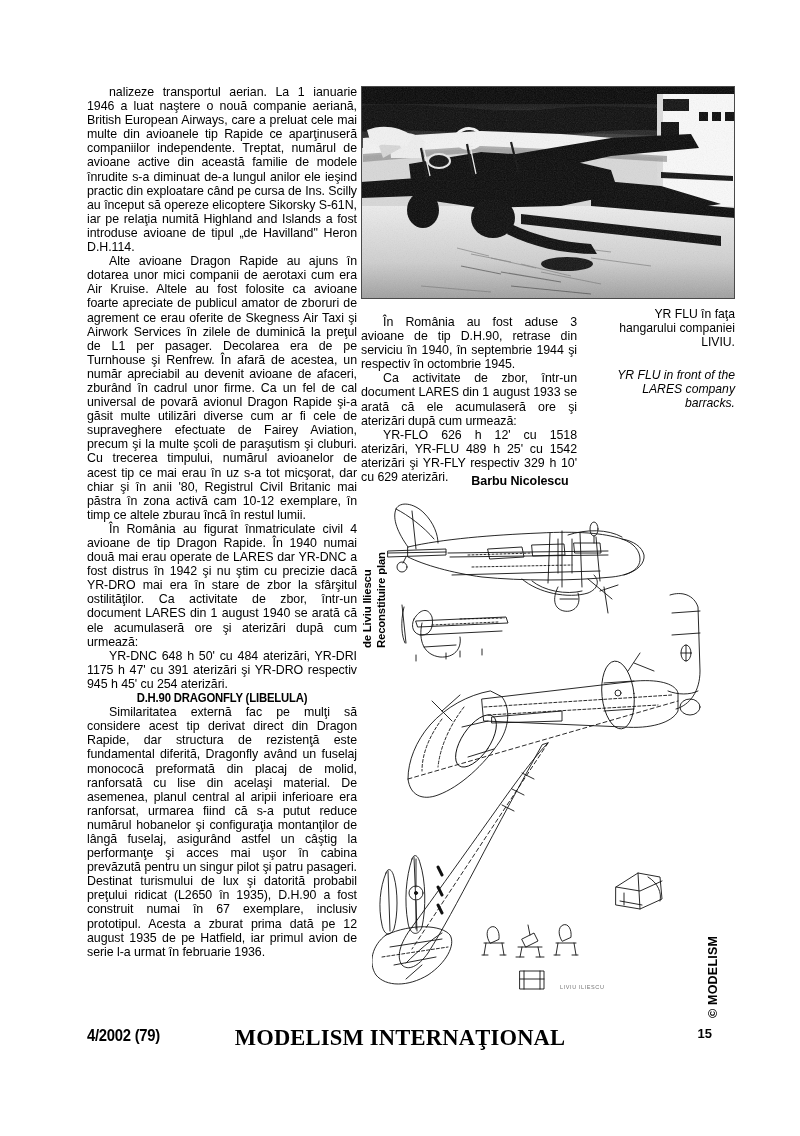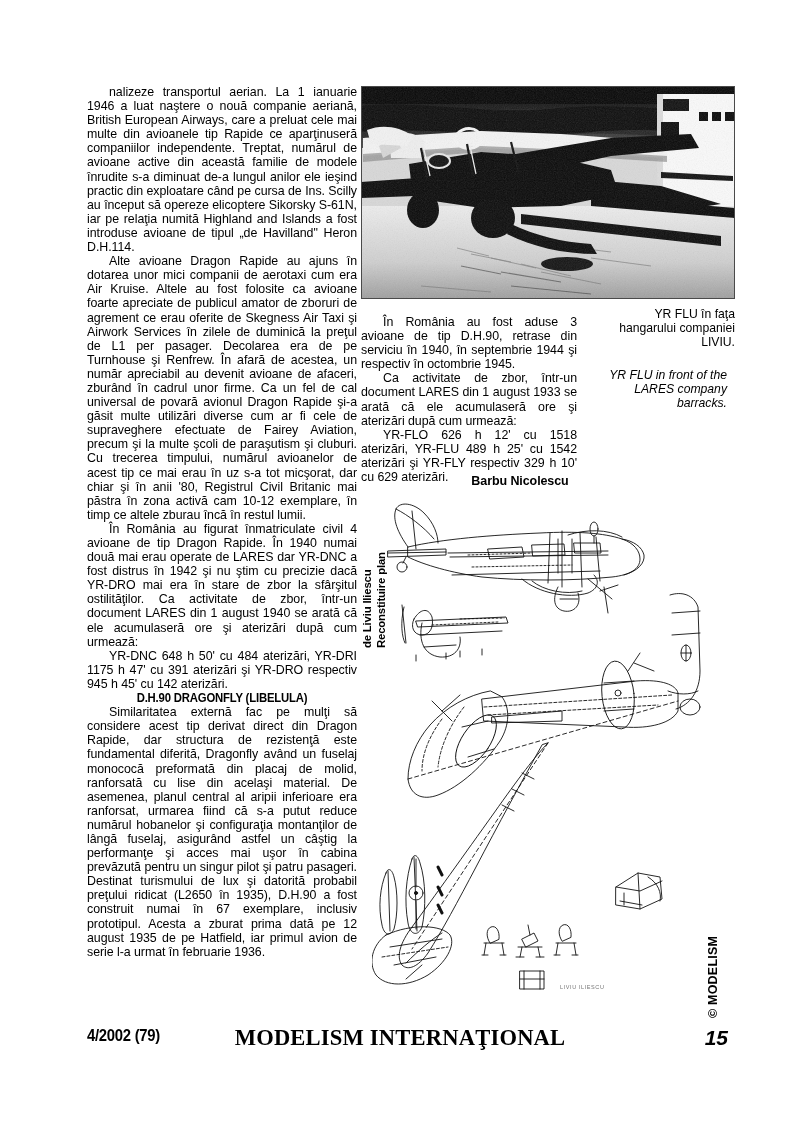--- a/index.html
+++ b/index.html
@@ -64,21 +64,21 @@
   
   .caption{
     position:absolute;
     left:598px; top:307px;
     width:137px;
     font-size:12.2px;
     line-height:14.2px;
     text-align:right;
   }
   .caption .ro{margin:0;}
-  .caption .en{margin:18px 8px 0 0;font-style:italic;}
+  .caption .en{margin:18px 0 0 0;font-style:italic;}
 
   
   .byline{
     position:absolute;
     left:430px; top:473px;
     width:180px;
     text-align:center;
     font-size:13.6px;
     font-weight:bold;
     letter-spacing:-0.1px;
@@ -145,34 +145,34 @@
   }
   .footer .f-center{
     position:absolute;left:0;top:-2px;width:800px;
     text-align:center;
     font-family:"Liberation Serif", serif;
     font-size:24px;font-weight:bold;
     letter-spacing:0.2px;
     transform:scaleX(0.94);
   }
   .footer .f-right{
-    position:absolute;right:72px;top:0;
-    font-size:21px;font-weight:bold;font-style:italic;
+    position:absolute;right:88px;top:0;
+    font-size:13px;font-weight:bold;
   }
 </style>
 </head>
 <body>
 
 <div class="page">
 
   <div class="col-left">
     <p>nalizeze transportul aerian. La 1 ianuarie 1946 a luat naştere o nouă companie aeriană, British European Airways, care a preluat cele mai multe din avioanele tip Rapide ce aparţinuseră companiilor independente. Treptat, numărul de avioane active din această familie de modele înrudite s-a diminuat de-a lungul anilor ele ieşind practic din exploatare când pe cursa de Ins. Scilly au început să opereze elicoptere Sikorsky S-61N, iar pe relaţia numită Highland and Islands a fost introduse avioane de tipul „de Havilland" Heron D.H.114.</p>
     <p>Alte avioane Dragon Rapide au ajuns în dotarea unor mici companii de aerotaxi cum era Air Kruise. Altele au fost folosite ca avioane foarte apreciate de publicul amator de zboruri de agrement ce erau oferite de Skegness Air Taxi şi Airwork Services în zilele de duminică la preţul de L1 per pasager. Decolarea era de pe Turnhouse şi Renfrew. În afară de acestea, un număr apreciabil au devenit avioane de afaceri, zburând în cadrul unor firme. Ca un fel de cal universal de povară avionul Dragon Rapide şi-a găsit multe utilizări diverse cum ar fi cele de supraveghere efectuate de Fairey Aviation, precum şi la multe şcoli de paraşutism şi cluburi. Cu trecerea timpului, numărul avioanelor de acest tip ce mai erau în uz s-a tot micşorat, dar chiar şi în anii '80, Registrul Civil Britanic mai păstra în zona activă cam 10-12 exemplare, în timp ce altele zburau încă în restul lumii.</p>
     <p>În România au figurat înmatriculate civil 4 avioane de tip Dragon Rapide. În 1940 numai două mai erau operate de LARES dar YR-DNC a fost distrus în 1942 şi nu ştim cu precizie dacă YR-DRO mai era în stare de zbor la sfârşitul ostilităţilor. Ca activitate de zbor, într-un document LARES din 1 august 1940 se arată că ele acumulaseră ore şi aterizări după cum urmează:</p>
-    <p>YR-DNC 648 h 50' cu 484 aterizări, YR-DRI 1175 h 47' cu 391 aterizări şi YR-DRO respectiv 945 h 45' cu 142 aterizări.</p>
+    <p>YR-DNC 648 h 50' cu 484 aterizări, YR-DRI 1175 h 47' cu 391 aterizări şi YR-DRO respectiv 945 h 45' cu 254 aterizări.</p>
     <p class="section-head">D.H.90 DRAGONFLY (LIBELULA)</p>
     <p>Similaritatea externă fac pe mulţi să considere acest tip derivat direct din Dragon Rapide, dar structura de rezistenţă este fundamental diferită, Dragonfly având un fuselaj monococă preformată din placaj de molid, ranforsată cu lise din acelaşi material. De asemenea, planul central al aripii inferioare era ranforsat, urmarea fiind că s-a putut reduce numărul hobanelor şi configuraţia montanţilor de lângă fuselaj, asigurând astfel un câştig la performanţe şi acces mai uşor în cabina prevăzută pentru un singur pilot şi patru pasageri. Destinat turismului de lux şi datorită probabil preţului ridicat (L2650 în 1935), D.H.90 a fost construit numai în 67 exemplare, inclusiv prototipul. Acesta a zburat prima dată pe 12 august 1935 de pe Hatfield, iar primul avion de serie l-a urmat în februarie 1936.</p>
   </div>
 
   <div class="photo">
     <svg viewBox="0 0 374 213" preserveAspectRatio="none">
       <defs>
         <linearGradient id="sky" x1="0" y1="0" x2="0" y2="1">
           <stop offset="0%" stop-color="#0a0a0a"></stop>
           <stop offset="38%" stop-color="#1c1c1c"></stop>

